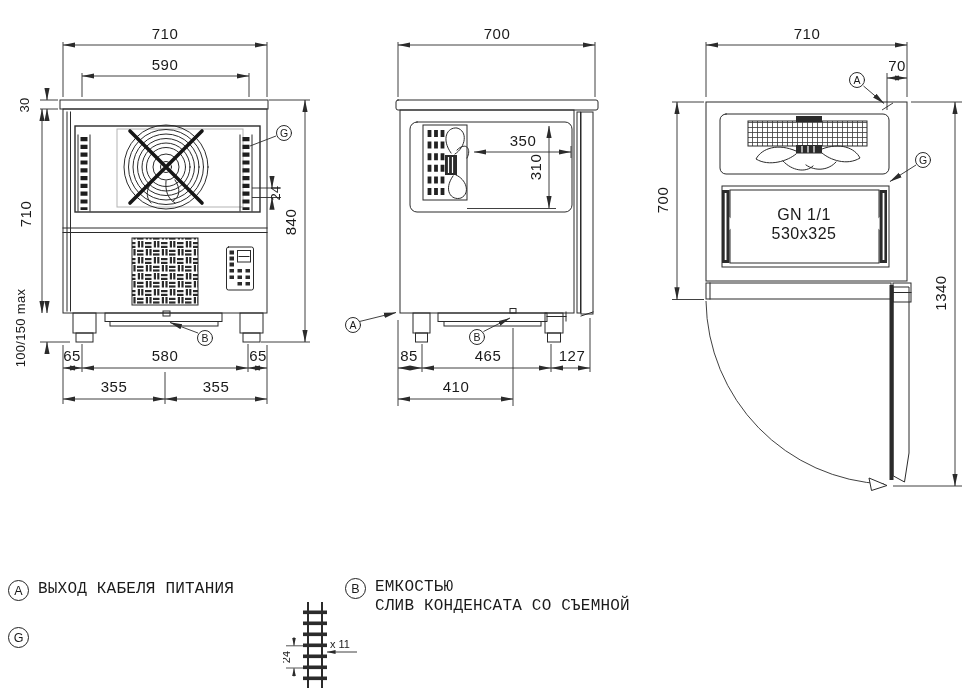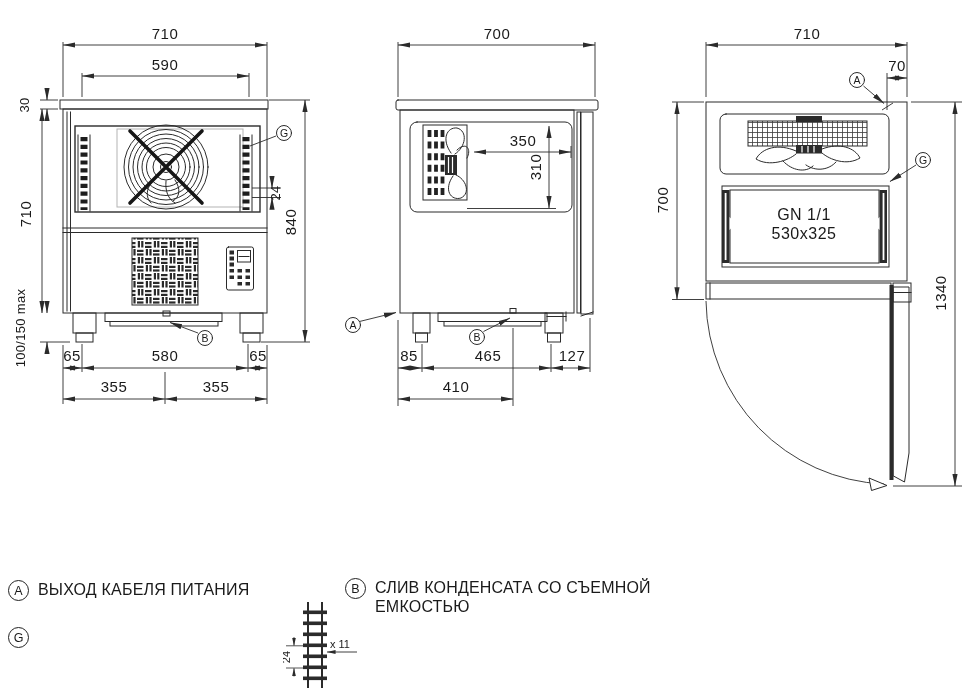--- a/index.html
+++ b/index.html
@@ -12,21 +12,21 @@
   .ct{font-size:10.5px;text-anchor:middle;}
   .gn{font-size:16px;text-anchor:middle;letter-spacing:0.5px;}
   .s{stroke:#2b2b2b;stroke-width:1;fill:none;stroke-linecap:square;}
   .s14{stroke:#2b2b2b;stroke-width:1.4;fill:none;}
   .sg{stroke:#b3b3b3;stroke-width:1;fill:none;}
   .d{stroke:#2b2b2b;stroke-width:0.9;fill:none;}
   .f{fill:#2b2b2b;stroke:none;}
   .legend-row{position:absolute;display:flex;gap:9px;align-items:flex-start;color:#1a1a1a;}
   .badge{width:19px;height:19px;border:1.6px solid #222;border-radius:50%;flex:none;
          display:flex;align-items:center;justify-content:center;font-size:12.5px;}
-  .ltext{font-size:16px;line-height:19px;letter-spacing:0.2px;}
+  .ltext{font-size:16px;line-height:19px;letter-spacing:0.2px;font-family:Liberation Mono, monospace;}
 </style>
 </head>
 <body>
 
 <div id="page">
 
 <svg width="972" height="560" viewBox="0 0 972 560">
   <defs>
     <marker id="ar" viewBox="0 0 14 8" refX="13.5" refY="4" markerWidth="14" markerHeight="8" orient="auto-start-reverse">
       <path d="M14,4 L0,1.1 L0,6.9 Z" fill="#2b2b2b"></path>
@@ -292,22 +292,22 @@
   </g>
 </svg>
 
 <div class="legend-row" style="left:8px;top:580px;">
   <span class="badge">A</span>
   <span class="ltext">ВЫХОД КАБЕЛЯ ПИТАНИЯ</span>
 </div>
 <div class="legend-row" style="left:345px;top:578px;">
   <span class="badge">B</span>
   <span class="ltext">
+    <div>ЕМКОСТЬЮ</div>
     <div>СЛИВ КОНДЕНСАТА СО СЪЕМНОЙ</div>
-    <div>ЕМКОСТЬЮ</div>
   </span>
 </div>
 <div class="legend-row" style="left:8px;top:627px;">
   <span class="badge">G</span>
 </div>
 
 <svg width="82" height="94" viewBox="0 0 82 94" style="left:283px;top:600px;">
   <defs>
     <marker id="as" viewBox="0 0 10 6" refX="9.5" refY="3" markerWidth="10" markerHeight="6" orient="auto-start-reverse">
       <path d="M10,3 L0,0.7 L0,5.3 Z" fill="#2b2b2b"></path>

